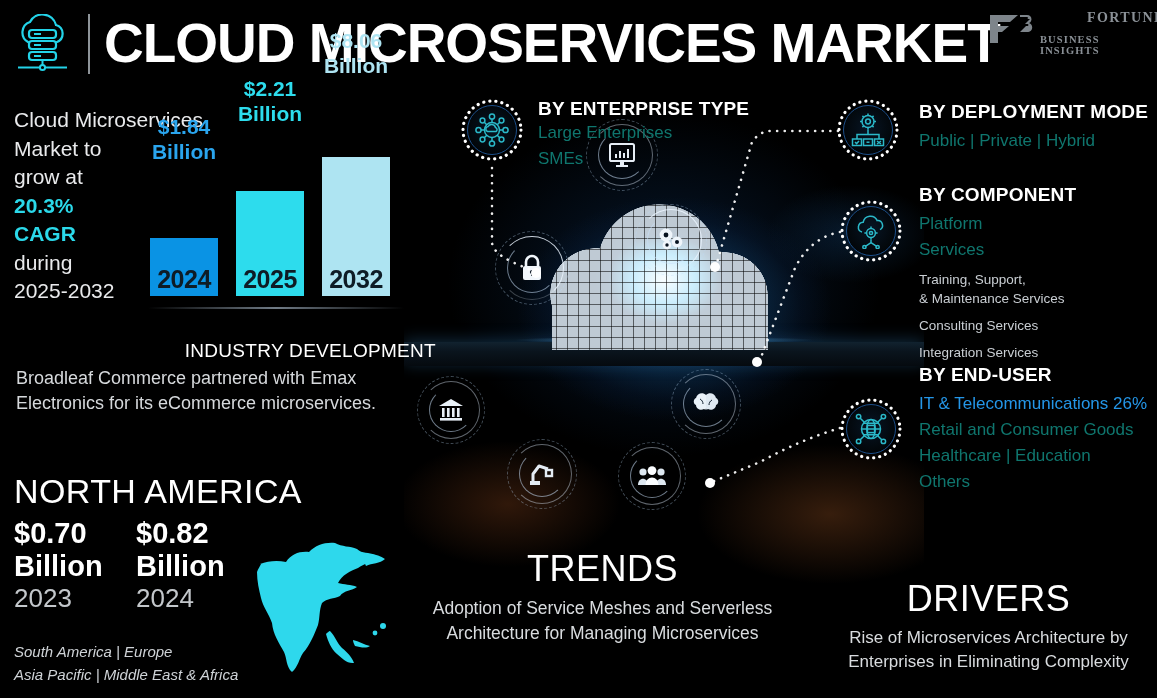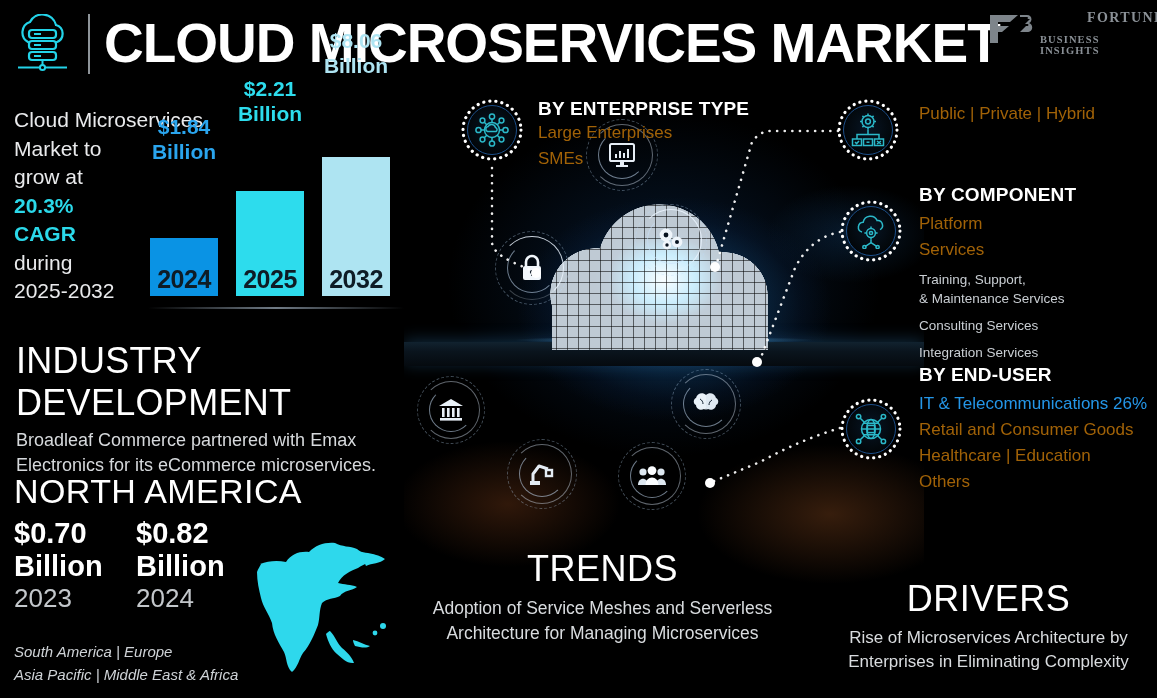--- a/index.html
+++ b/index.html
@@ -82,23 +82,23 @@
   .bars{position:absolute;left:150px;top:0;width:254px;height:206px;}
   .bar{position:absolute;bottom:6px;width:68px;}
   .bar .fill{position:absolute;bottom:0;left:0;width:100%;}
   .bar .vlabel{position:absolute;left:-6px;width:80px;text-align:center;font-size:21px;line-height:25px;font-weight:700;}
   .bar .ylabel{position:absolute;bottom:2px;left:0;width:100%;text-align:center;font-size:25px;font-weight:700;
     color:#0e1c26;letter-spacing:-0.5px;}
   .baseline{position:absolute;left:148px;bottom:2px;width:256px;height:2px;
     background:linear-gradient(90deg,rgba(120,130,140,0),rgba(150,165,180,.75),rgba(120,130,140,0));}
 
   
-  .h-big{font-size:36px;font-weight:400;color:#fff;letter-spacing:.3px;}
+  .h-big{font-size:19px;font-weight:400;color:#fff;letter-spacing:.3px;text-align:right;}
   .sec-h{font-size:19px;font-weight:700;color:#fff;letter-spacing:.2px;}
-  .sec-li{font-size:17px;color:#a16207;line-height:26px;}
+  .sec-li{font-size:17px;color:#0f766e;line-height:26px;}
   .sec-sm{font-size:13.5px;color:#c9ced3;line-height:19px;}
 
   .industry{position:absolute;left:16px;top:340px;width:420px;}
   .industry .body{margin-top:4px;font-size:18px;line-height:25px;color:#d6d9dc;}
 
   .na{position:absolute;left:14px;top:472px;width:400px;}
   .na h2{margin:0;font-size:34px;font-weight:400;color:#fff;letter-spacing:.4px;}
   .na-figs{position:relative;margin-top:6px;height:100px;}
   .na-fig{position:absolute;top:0;}
   .na-fig .amt{font-size:29px;font-weight:700;color:#fff;line-height:33px;}
@@ -419,20 +419,21 @@
           <rect x="13.5" y="27" width="9" height="6.5"></rect>
           <rect x="24.5" y="27" width="9" height="6.5"></rect>
           <path d="M5 30l1.6 1.6L9 29"></path>
             <path d="M16.5 30.2h3"></path>
             <path d="M27 29l4 3M31 29l-4 3"></path>
         </g>
       </svg>
     </div>
   </div>
   <div class="seg" style="left:919px;top:101px;width:238px;">
+    <div class="sec-h">BY DEPLOYMENT MODE</div>
     <div class="sec-li">Public  |  Private  |  Hybrid</div>
   </div>
 
   <div class="badge" style="left:840px;top:200px;">
     <svg class="dots" width="62" height="62" viewBox="0 0 62 62">
       <circle cx="31" cy="31" r="29" fill="none" stroke="#ffffff" stroke-width="3.2" stroke-dasharray="0.1 6" stroke-linecap="round"></circle>
     </svg>
     <div class="disc"></div>
     <div class="ico">
       <svg width="36" height="36" viewBox="0 0 36 36">

